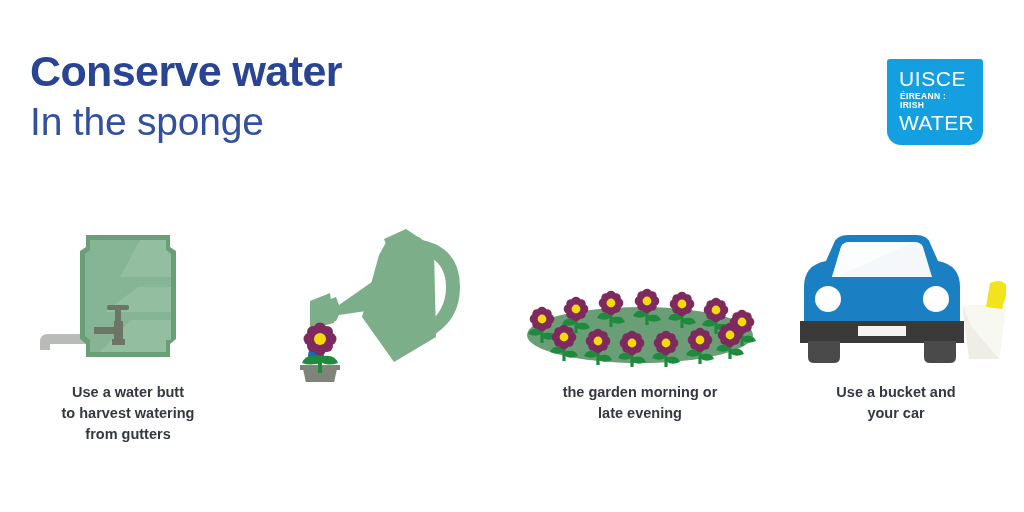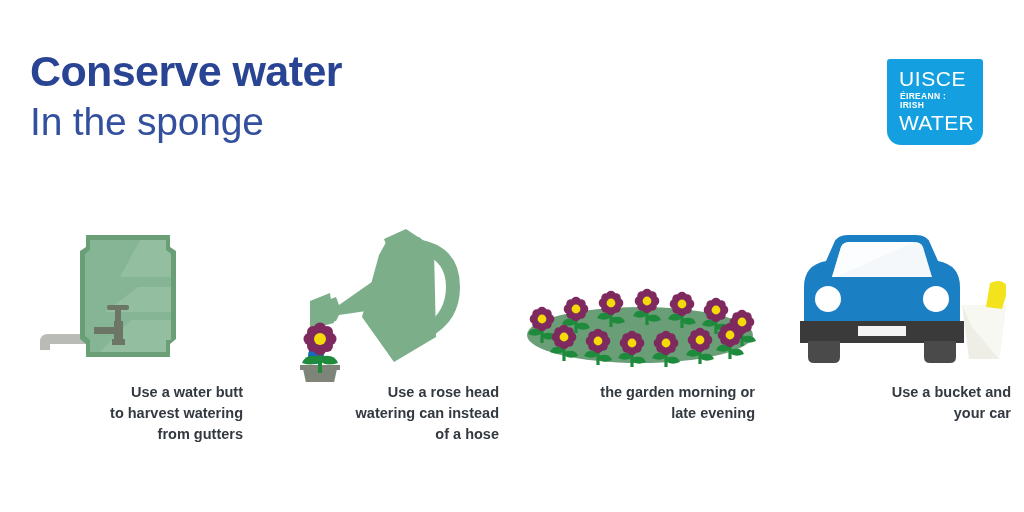--- a/index.html
+++ b/index.html
@@ -106,21 +106,21 @@
   .art {
     height: 165px;
     width: 100%;
     position: relative;
   }
   .art svg { display: block; margin: 0 auto; }
   .caption {
     font-size: 14.5px;
     font-weight: bold;
     color: #333940;
-    text-align: right;
+    text-align: center;
     line-height: 1.45;
     width: 230px;
   }
   .caption span { display: block; }
 </style>
 </head>
 <body>
 
 <div id="poster">
 
@@ -194,25 +194,20 @@
             <circle cx="46" cy="122" r="6.5" fill="#7e2a5e"></circle>
             <circle cx="36" cy="112" r="6.5" fill="#7e2a5e"></circle>
             <circle cx="36" cy="132" r="6.5" fill="#7e2a5e"></circle>
             <circle cx="29" cy="115" r="6" fill="#7e2a5e"></circle>
             <circle cx="43" cy="115" r="6" fill="#7e2a5e"></circle>
             <circle cx="29" cy="129" r="6" fill="#7e2a5e"></circle>
             <circle cx="43" cy="129" r="6" fill="#7e2a5e"></circle>
             <circle cx="36" cy="122" r="6" fill="#f5d90a"></circle>
           </g>
         </svg>
-      </div>
-      <div class="caption">
-        <span>Use a rose head</span>
-        <span>watering can instead</span>
-        <span>of a hose</span>
       </div>
     </div>
 
     <div class="panel">
       <div class="art">
         <svg width="240" height="165" viewBox="0 0 240 165">
           <defs>
             <g id="fl">
               <rect x="-1.6" y="0" width="3.2" height="22" fill="#1e8a3c"></rect>
               <path d="M0 9 Q-11 5 -14 13 Q-5 17 0 12 Z" fill="#1e8a3c"></path>

